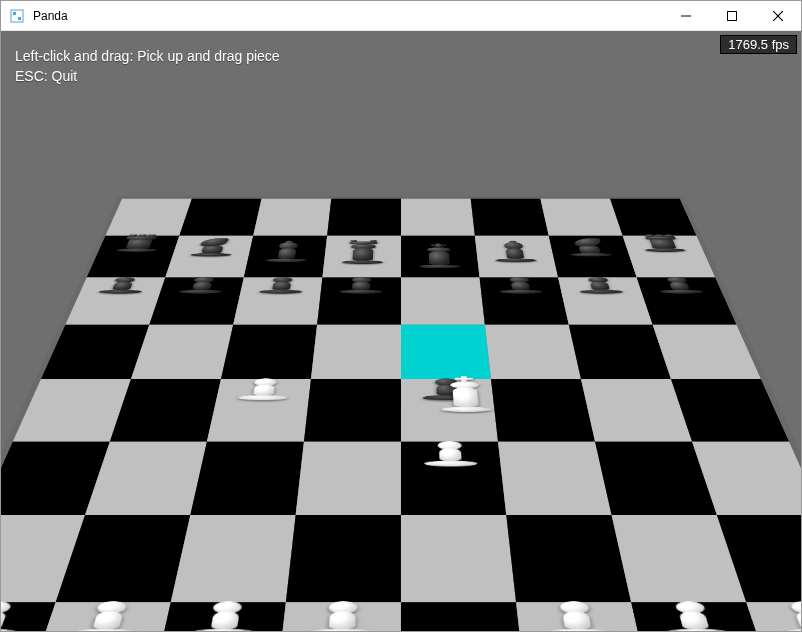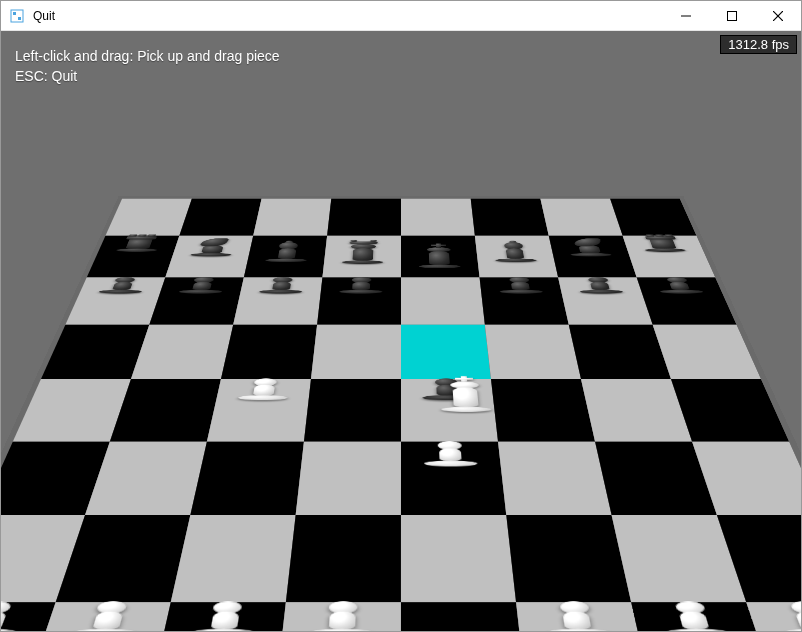--- a/index.html
+++ b/index.html
@@ -59,21 +59,21 @@
 
 <div class="window">
   <div class="titlebar">
     <span class="icon">
       <svg width="14" height="14" viewBox="0 0 14 14">
           <rect x="1" y="1" width="12" height="12" fill="#fff" stroke="#4aa3df"></rect>
           <rect x="3" y="3" width="3" height="3" fill="#4aa3df"></rect>
           <rect x="8" y="8" width="3" height="3" fill="#4aa3df"></rect>
         </svg>
     </span>
-    <span class="title">Quit</span>
+    <span class="title">Panda</span>
     <span class="spacer"></span>
     <div class="tb-btn">
         <svg width="10" height="10">
           <line x1="0" y1="5" x2="10" y2="5" stroke="#000" stroke-width="1"></line>
         </svg>
       </div>
     <div class="tb-btn">
         <svg width="10" height="10">
           <rect x="0.5" y="0.5" width="9" height="9" fill="none" stroke="#000" stroke-width="1"></rect>
         </svg>
@@ -84,21 +84,21 @@
           <line x1="10" y1="0" x2="0" y2="10" stroke="currentColor" stroke-width="1.2"></line>
         </svg>
       </div>
   </div>
 
   <div class="viewport">
     <div class="hud-tl">
       <div>Left-click and drag: Pick up and drag piece</div>
       <div>ESC: Quit</div>
     </div>
-    <div class="hud-tr">1312.8 fps</div>
+    <div class="hud-tr">1769.5 fps</div>
     <div class="hud-br">Panda3D: Tutorial - Mouse Picking</div>
 
     <div class="scene">
       <div class="board-wrap">
         <div class="board" id="board">
             <div class="sq light"></div>
             <div class="sq dark"></div>
             <div class="sq light"></div>
             <div class="sq dark"></div>
             <div class="sq light"></div>

